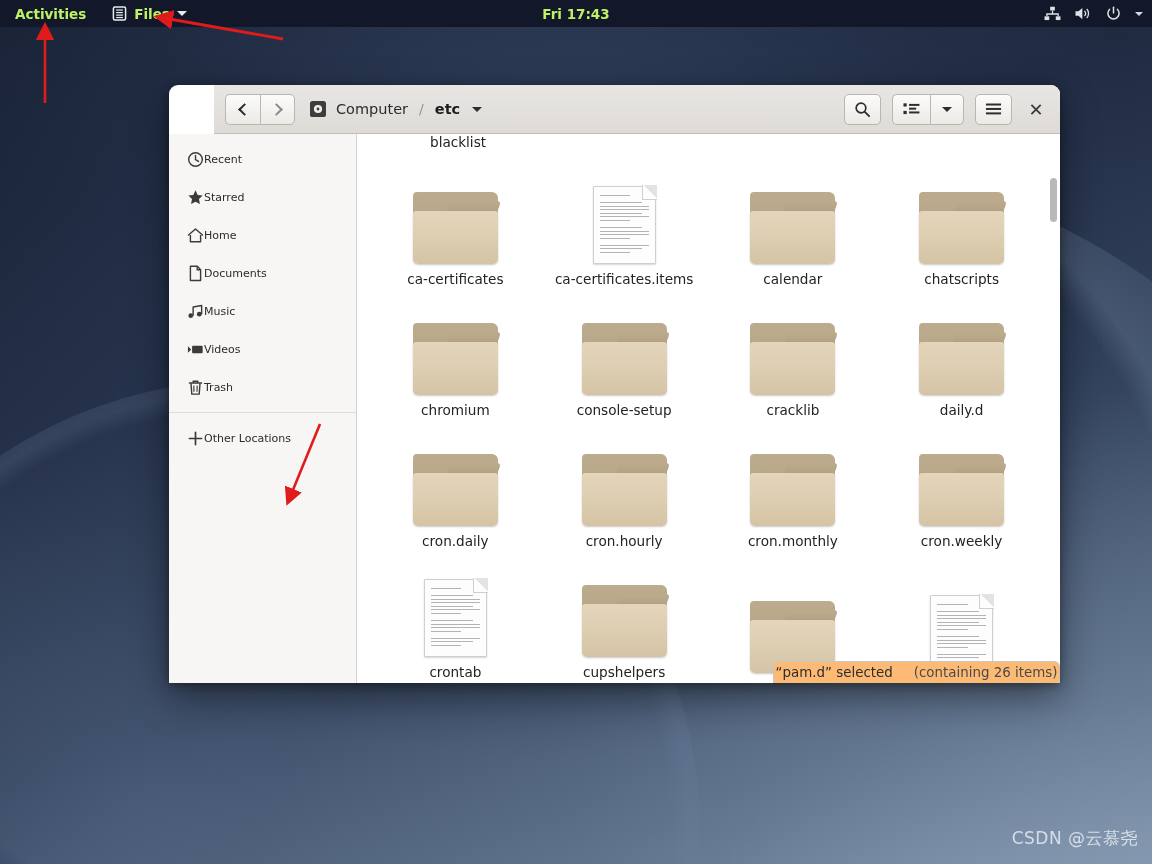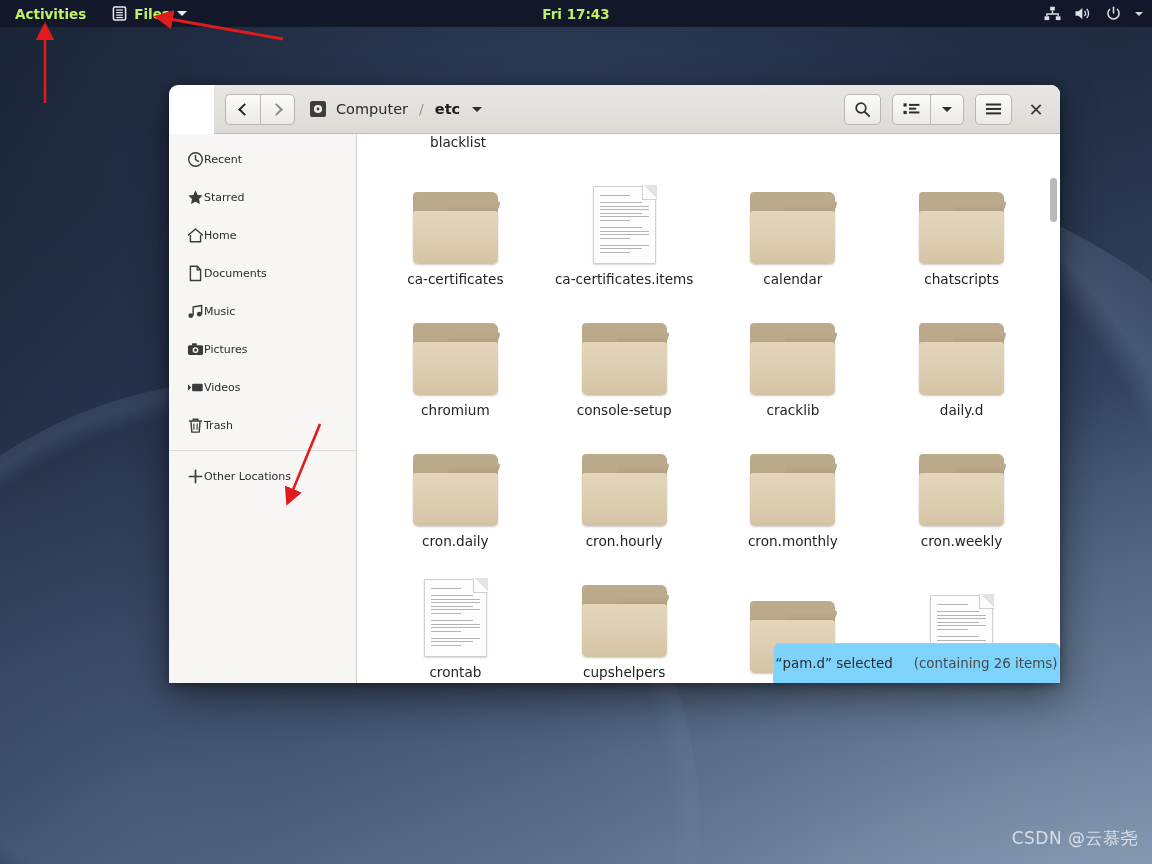--- a/index.html
+++ b/index.html
@@ -206,22 +206,22 @@
   .toplabel span { position:absolute; left: 57px; top: 0px; font-size: 13.6px; color:#232323; }
 
   
   #vscroll {
     position:absolute; right: 3px; top: 44px; width: 7px; height: 44px;
     background: #b9b9b9; border-radius: 4px;
   }
 
   
   #statusbar {
-    position:absolute; left: 604px; bottom: 0; width: 287px; height: 40px;
-    background: #7dd3fc; border: 1px solid #c9c6c1; border-bottom:none; border-radius: 6px 6px 0 0;
+    position:absolute; left: 604px; bottom: 0; width: 287px; height: 22px;
+    background: #fdba74; border: 1px solid #c9c6c1; border-bottom:none; border-radius: 6px 6px 0 0;
     display:flex; align-items:center; justify-content:center;
     font-size: 13.4px; color:#2c2c2c; gap: 21px;
     z-index: 5;
   }
   #statusbar .dim { color:#4a4a4a; }
 
   
   #annots { position:absolute; inset:0; z-index:60; pointer-events:none; }
 
   
@@ -408,31 +408,20 @@
         <span class="si-ico">
           <svg width="17" height="17" viewBox="0 0 18 18" aria-hidden="true">
             <circle cx="4" cy="13.4" r="2.5" fill="#3b3b3b"></circle>
             <circle cx="13" cy="11.8" r="2.5" fill="#3b3b3b"></circle>
             <path d="M6.5 13.4 V4.2 L15.5 2.6 V11.8" fill="none" stroke="#3b3b3b" stroke-width="1.5" stroke-linejoin="round"></path>
           </svg>
         </span>
         <span>Music</span>
       </div>
 
-      <div class="side-item">
-        <span class="si-ico">
-          <svg width="17" height="17" viewBox="0 0 18 18" aria-hidden="true">
-            <rect x="1" y="4.4" width="16" height="10.4" rx="1.8" fill="#3b3b3b"></rect>
-            <rect x="5.2" y="2.4" width="5.2" height="2.6" rx="0.8" fill="#3b3b3b"></rect>
-            <circle cx="9" cy="9.6" r="3.1" fill="#f7f6f5"></circle>
-            <circle cx="9" cy="9.6" r="1.6" fill="#3b3b3b"></circle>
-          </svg>
-        </span>
-        <span>Pictures</span>
-      </div>
 
       <div class="side-item">
         <span class="si-ico">
           <svg width="17" height="17" viewBox="0 0 18 18" aria-hidden="true">
             <path d="M1 5.6 L1 12.4 L4.4 9 Z" fill="#3b3b3b"></path>
             <rect x="5.4" y="5.1" width="11.2" height="7.8" rx="1" fill="#3b3b3b"></rect>
           </svg>
         </span>
         <span>Videos</span>
       </div>

